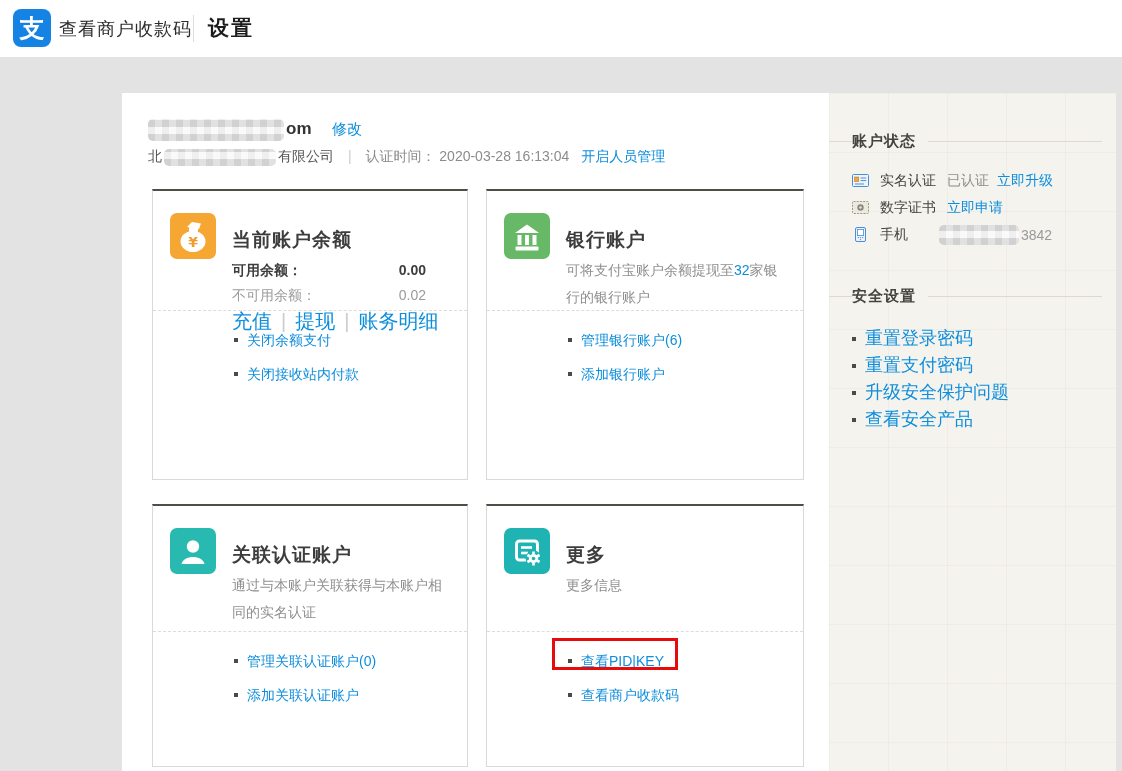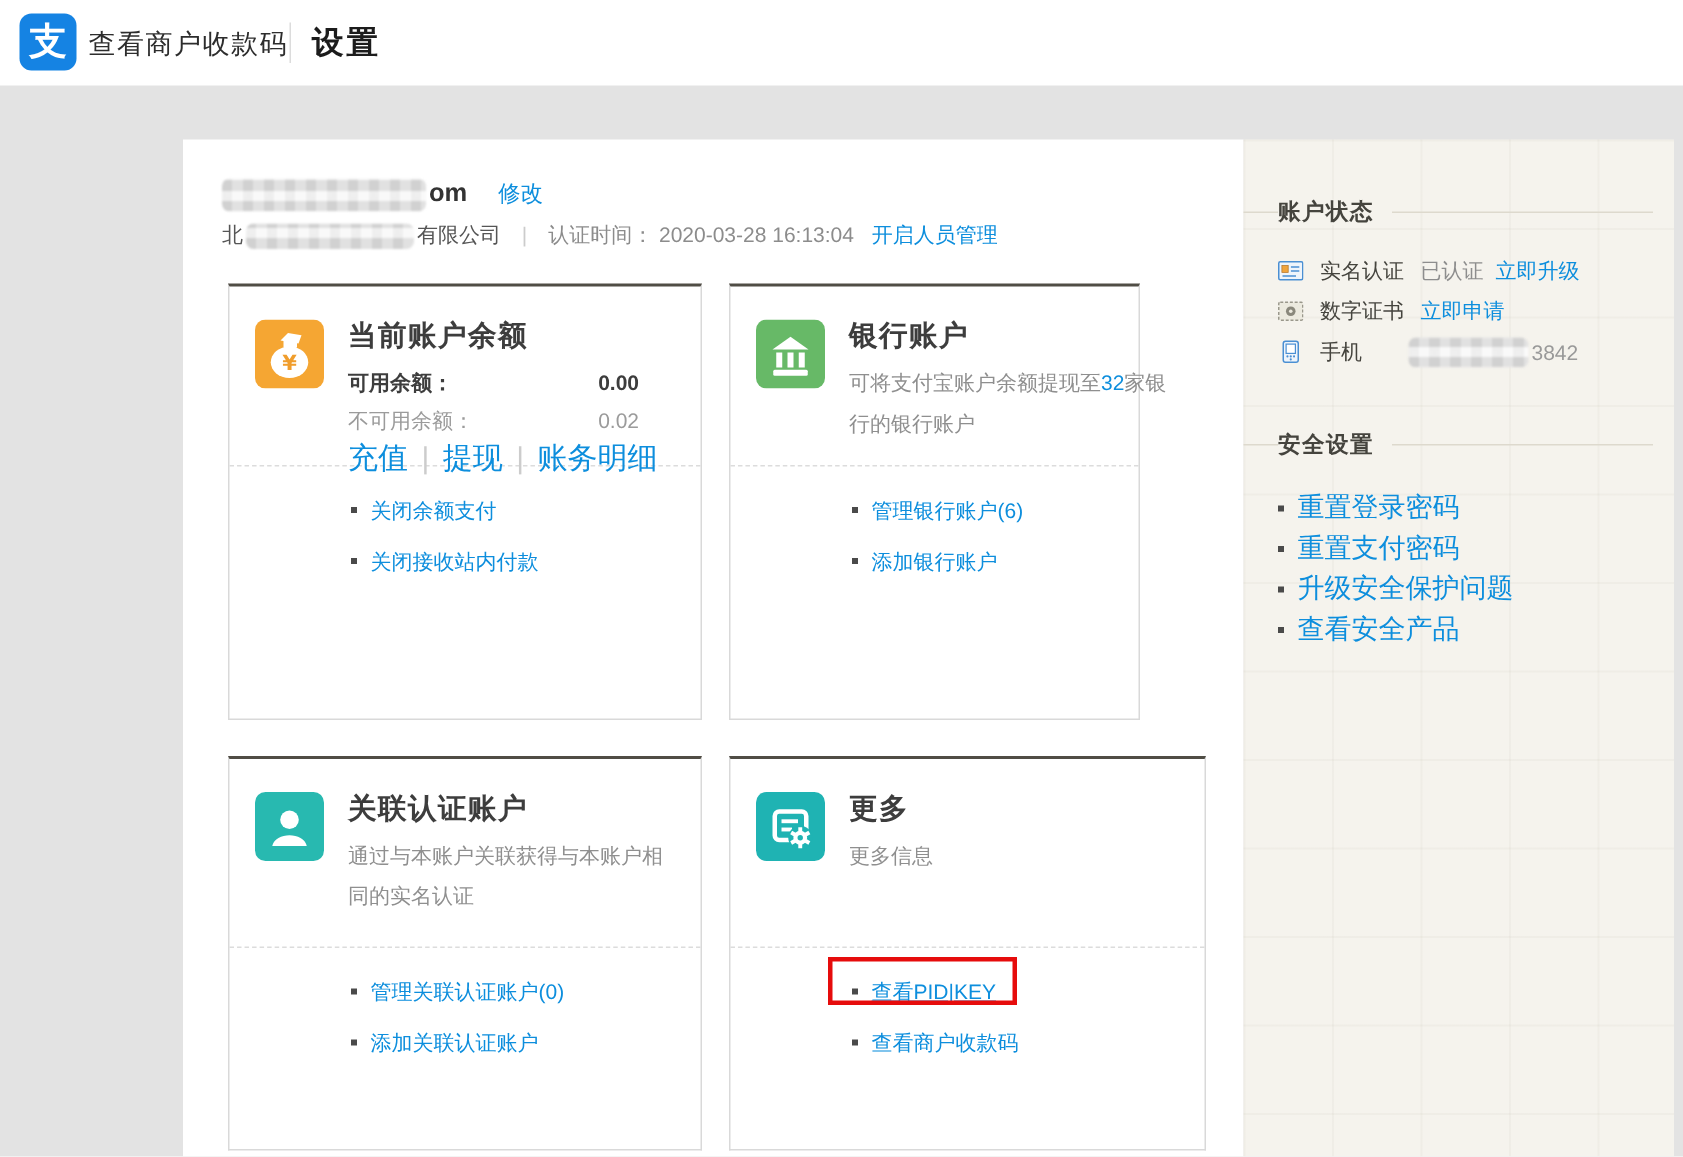--- a/index.html
+++ b/index.html
@@ -47,30 +47,30 @@
   .sep { color:#ccc; margin:0 10px; }
   .cert-text { color:#8c8c8c; }
   .staff-link { margin-left:8px; }
 
   
   .panel {
     position:absolute; background:#fff;
     border:1px solid #d9d9d9; border-top:2px solid #504d45;
   }
   #panel-balance { left:30px;  top:96px;  width:316px; height:291px; }
-  #panel-bank    { left:364px; top:96px;  width:274px; height:291px; }
+  #panel-bank    { left:364px; top:96px;  width:318px; height:291px; }
   #panel-linked  { left:30px;  top:411px; width:316px; height:263px; }
   #panel-more    { left:364px; top:411px; width:318px; height:263px; }
 
   .panel-head { display:flex; padding:22px 22px 0 17px; }
   .row1 .panel-head { height:119px; }
-  .row2 .panel-head { height:125px; }
+  .row2 .panel-head { height:125px;font-family:Liberation Serif, serif; }
   .panel-icon { width:46px; height:46px; flex:0 0 46px; }
   .panel-body { margin-left:16px; flex:1; }
-  .panel-title { font-size:19px; font-weight:bold; color:#3d3d3d; letter-spacing:1px; line-height:22px; margin-top:1px; }
+  .panel-title { font-size:19px; font-weight:bold; color:#3d3d3d; letter-spacing:1px; line-height:22px; margin-top:16px; }
   .panel-desc { font-size:14px; color:#8f8f8f; line-height:27px; margin-top:6px; width:216px; }
 
   .bal-rows { width:194px; margin-top:7px; font-size:14px; }
   .bal-row { display:flex; justify-content:space-between; line-height:25px;text-align:center; }
   .bal-row.bold { font-weight:bold; color:#3d3d3d; }
   .bal-row.dim { color:#9b9b9b; }
   .bal-actions { margin-top:2px; line-height:22px; font-size:20px; white-space:nowrap; }
   .bal-actions .sep2 { color:#ccc; margin:0 9px; }
 
   .panel-links { border-top:1px dashed #dcdcdc; padding:16px 0 0 81px; }

